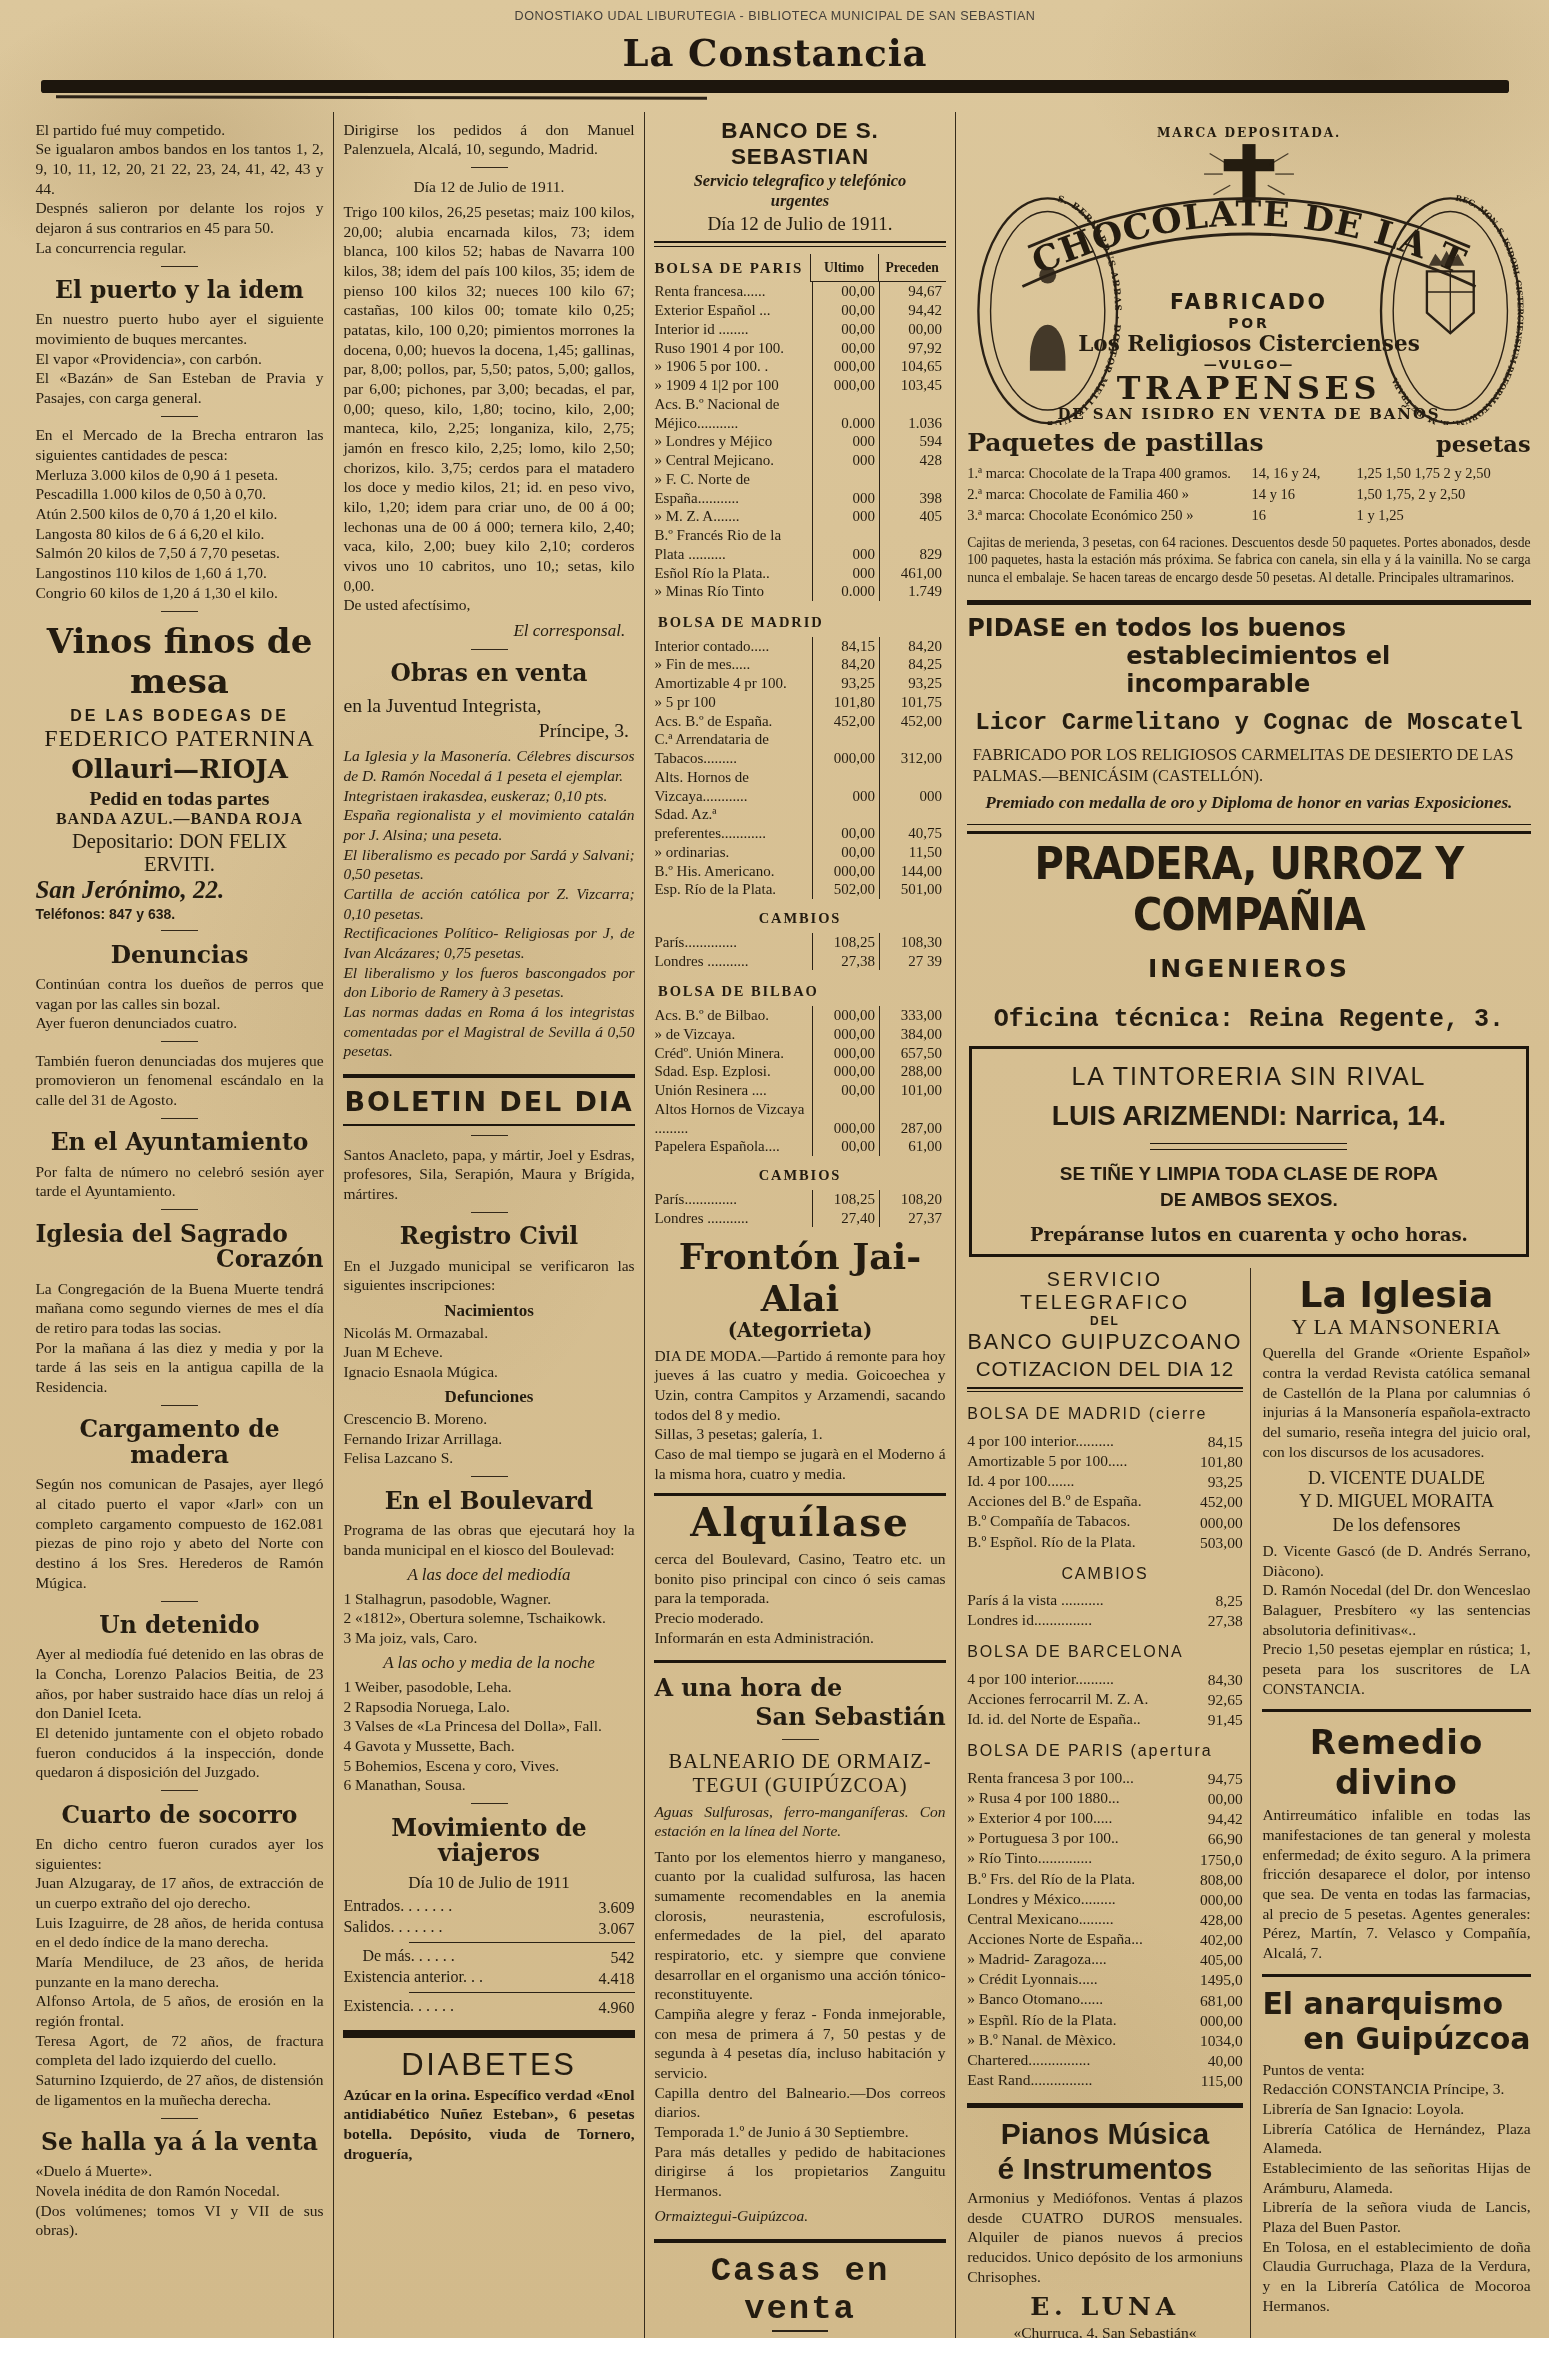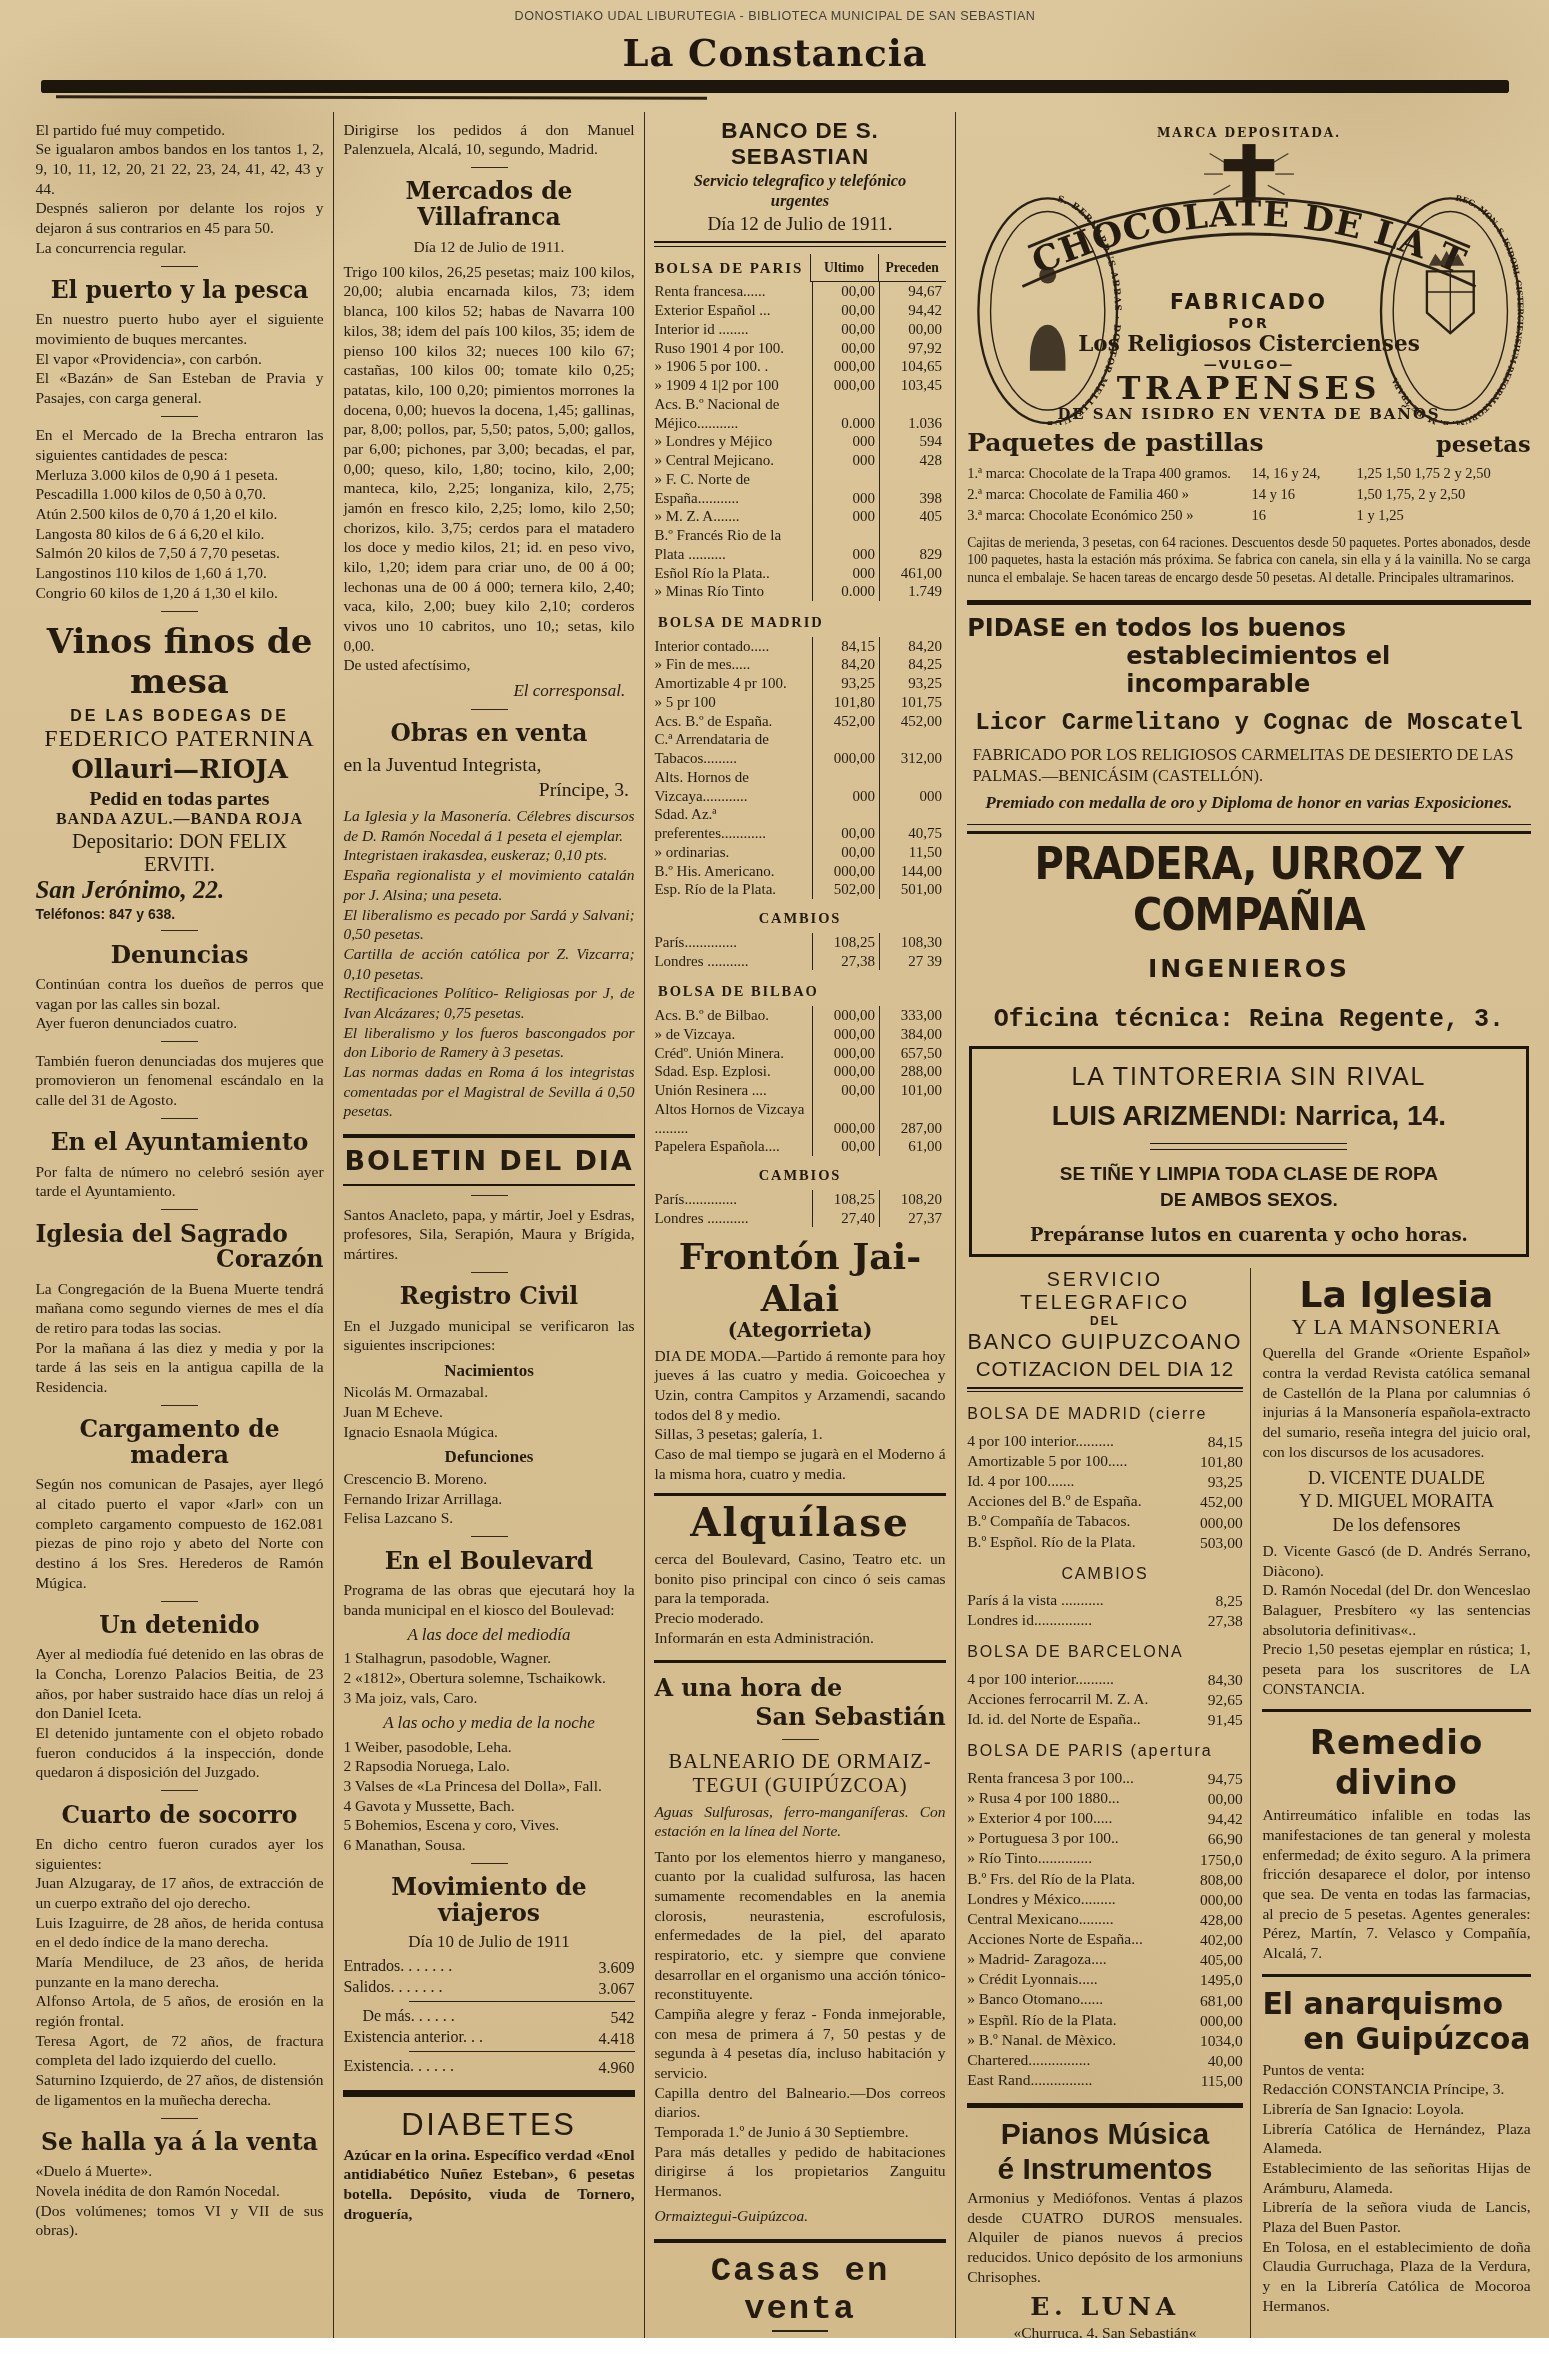--- a/index.html
+++ b/index.html
@@ -139,21 +139,21 @@
   <div class="top-rule2"></div>
 
   <div class="content">
 
     <div class="col col1">
       <p class="body">El partido fué muy competido.
 Se igualaron ambos bandos en los tantos 1, 2, 9, 10, 11, 12, 20, 21 22, 23, 24, 41, 42, 43 y 44.
 Despnés salieron por delante los rojos y dejaron á sus contrarios en 45 para 50.
 La concurrencia regular.</p>
       <div class="sep"></div>
-      <h2 class="h2">El puerto y la pesca</h2>
+      <h2 class="h2">El puerto y la idem</h2>
       <p class="body">En nuestro puerto hubo ayer el siguiente movimiento de buques mercantes.
 El vapor «Providencia», con carbón.
 El «Bazán» de San Esteban de Pravia y Pasajes, con carga general.</p>
       <div class="sep"></div>
       <p class="body">En el Mercado de la Brecha entraron las siguientes cantidades de pesca:
 Merluza 3.000 kilos de 0,90 á 1 peseta.
 Pescadilla 1.000 kilos de 0,50 à 0,70.
 Atún 2.500 kilos de 0,70 á 1,20 el kilo.
 Langosta 80 kilos de 6 á 6,20 el kilo.
 Salmón 20 kilos de 7,50 á 7,70 pesetas.
@@ -204,21 +204,20 @@
       <div class="sep"></div>
       <h2 class="h2">Se halla ya á la venta</h2>
       <p class="body">«Duelo á Muerte».
 Novela inédita de don Ramón Nocedal.
 (Dos volúmenes; tomos VI y VII de sus obras).</p>
     </div>
 
     <div class="col col2">
       <p class="body">Dirigirse los pedidos á don Manuel Palenzuela, Alcalá, 10, segundo, Madrid.</p>
       <div class="sep"></div>
-      <h2 class="h2">Mercados de Villafranca</h2>
       <div class="body" style="text-align:center;">Día 12 de Julio de 1911.</div>
       <p class="body">Trigo 100 kilos, 26,25 pesetas; maiz 100 kilos, 20,00; alubia encarnada kilos, 73; idem blanca, 100 kilos 52; habas de Navarra 100 kilos, 38; idem del país 100 kilos, 35; idem de pienso 100 kilos 32; nueces 100 kilo 67; castañas, 100 kilos 00; tomate kilo 0,25; patatas, kilo, 100 0,20; pimientos morrones la docena, 0,00; huevos la docena, 1,45; gallinas, par, 8,00; pollos, par, 5,50; patos, 5,00; gallos, par 6,00; pichones, par 3,00; becadas, el par, 0,00; queso, kilo, 1,80; tocino, kilo, 2,00; manteca, kilo, 2,25; longaniza, kilo, 2,75; jamón en fresco kilo, 2,25; lomo, kilo 2,50; chorizos, kilo. 3,75; cerdos para el matadero los doce y medio kilos, 21; id. en peso vivo, kilo, 1,20; idem para criar uno, de 00 á 00; lechonas una de 00 á 000; ternera kilo, 2,40; vaca, kilo, 2,00; buey kilo 2,10; corderos vivos uno 10 cabritos, uno 10,; setas, kilo 0,00.
 De usted afectísimo,</p>
       <div class="sign">El corresponsal.</div>
       <div class="sep"></div>
       <h2 class="h2">Obras en venta</h2>
       <div class="body" style="font-size:19.7px;margin:0;">en la Juventud Integrista,</div>
       <div class="body right" style="font-size:19.7px;margin:0 5.6px 3.7px 0;">Príncipe, 3.</div>
       <p class="body italic">La Iglesia y la Masonería. Célebres discursos de D. Ramón Nocedal á 1 peseta el ejemplar.
 Integristaen irakasdea, euskeraz; 0,10 pts.

